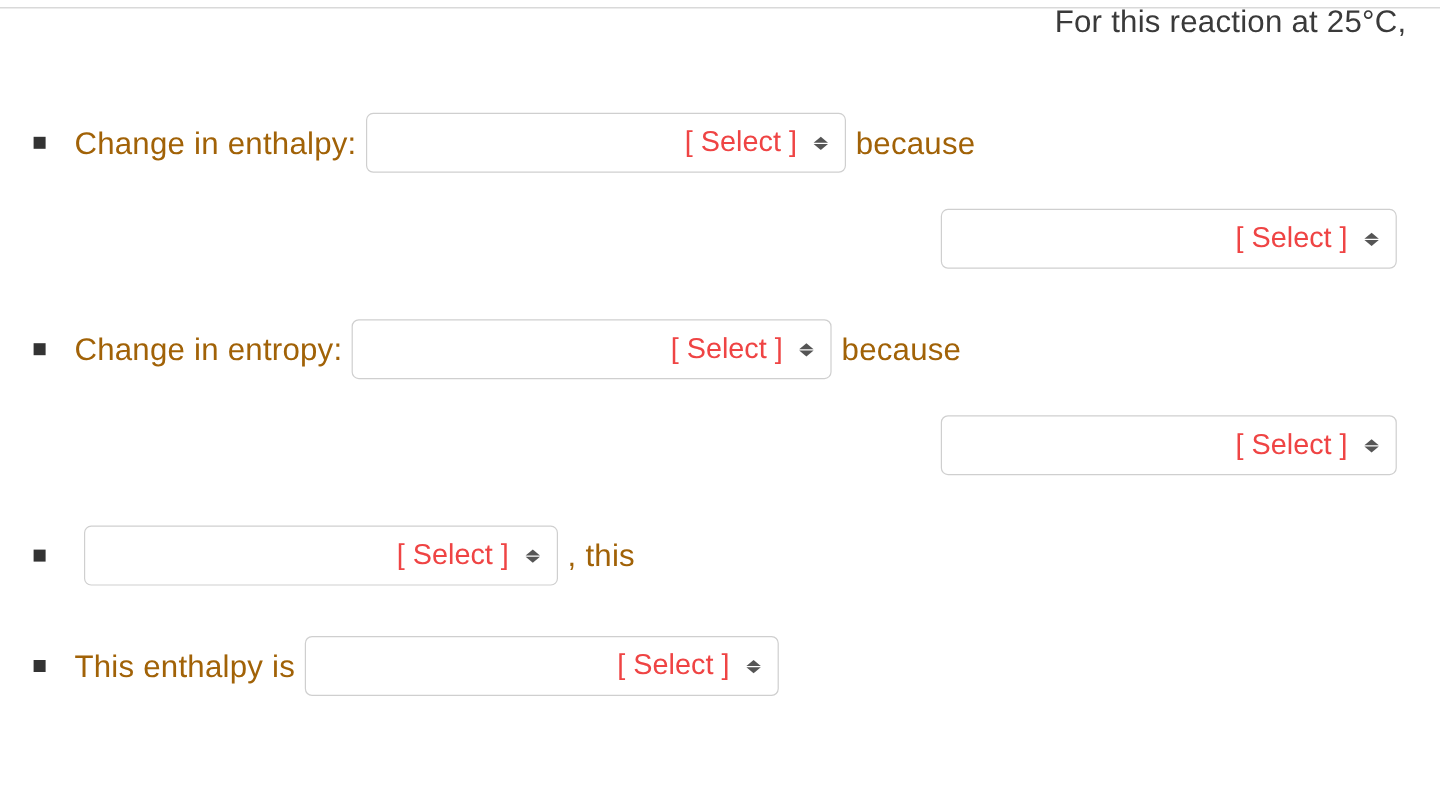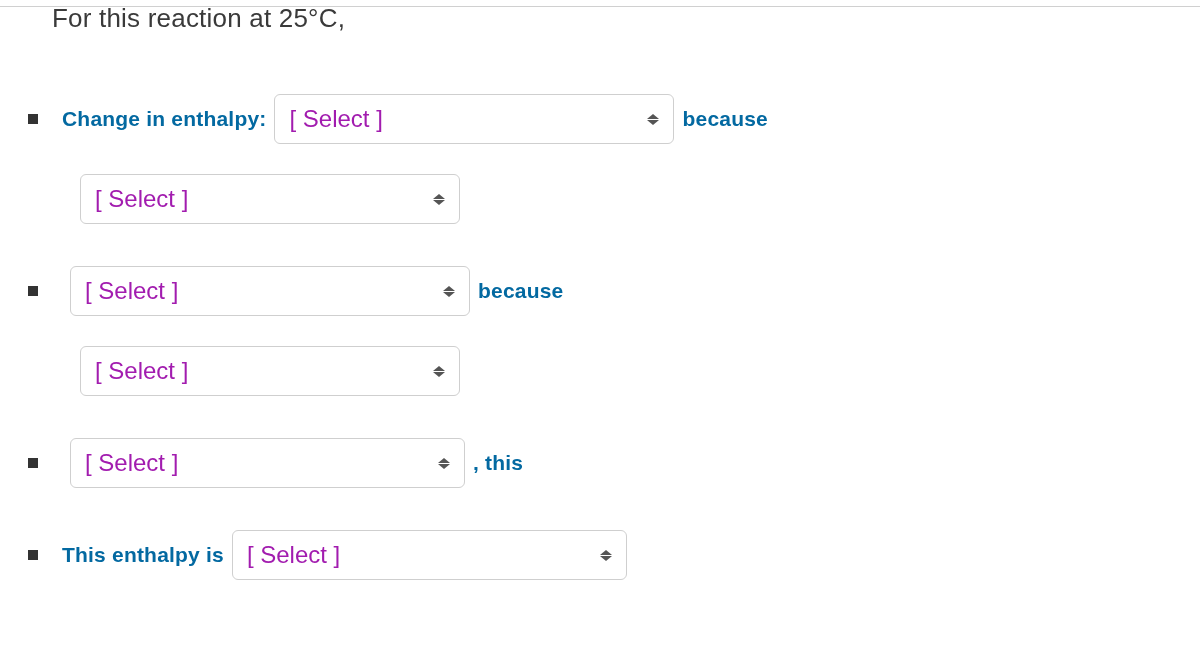--- a/index.html
+++ b/index.html
@@ -14,20 +14,21 @@
       width: 1200px;
       height: 654px;
       overflow: hidden;
     }
     .top-line {
       border-top: 1px solid #d0d0d0;
       margin-top: 6px;
     }
     .content {
       padding: 0 28px 0 28px;
+      text-align: right;
     }
     .intro-text {
       font-size: 26px;
       font-weight: 300;
       color: #3a3a3a;
       padding-left: 24px;
       margin-top: -4px;
       margin-bottom: 60px;
       letter-spacing: 0.2px;
     }
@@ -38,38 +39,38 @@
       flex-wrap: wrap;
     }
     .bullet {
       width: 10px;
       height: 10px;
       background: #333333;
       margin-right: 24px;
       flex-shrink: 0;
     }
     .label-text {
-      font-size: 21px;
-      font-weight: 700;
-      color: #0369a1;
+      font-size: 26px;
+      font-weight: 400;
+      color: #a16207;
       letter-spacing: 0.2px;
     }
     .select-box {
       display: inline-flex;
       align-items: center;
       justify-content: space-between;
       border: 1px solid #cfcfcf;
       border-radius: 6px;
       padding: 10px 14px;
       margin: 0 8px;
       background: #ffffff;
       cursor: pointer;
       font-size: 24px;
       font-weight: 300;
-      color: #a21caf;
+      color: #ef4444;
       min-height: 48px;
     }
     .select-box.wide1 {
       width: 400px;
     }
     .select-box.wide2 {
       width: 380px;
     }
     .select-box.wide3 {
       width: 395px;
@@ -138,20 +139,21 @@
           <span class="chevron-up"></span>
           <span class="chevron-down"></span>
         </span>
       </div>
     </div>
   </div>
 
   <div class="section">
     <div class="item-row">
       <div class="bullet"></div>
+      <span class="label-text">Change in entropy: </span>
       <div class="select-box wide1">
         <span class="select-text">[ Select ]</span>
         <span class="chevron-icon">
           <span class="chevron-up"></span>
           <span class="chevron-down"></span>
         </span>
       </div>
       <span class="label-text">because</span>
     </div>
     <div class="sub-row">

